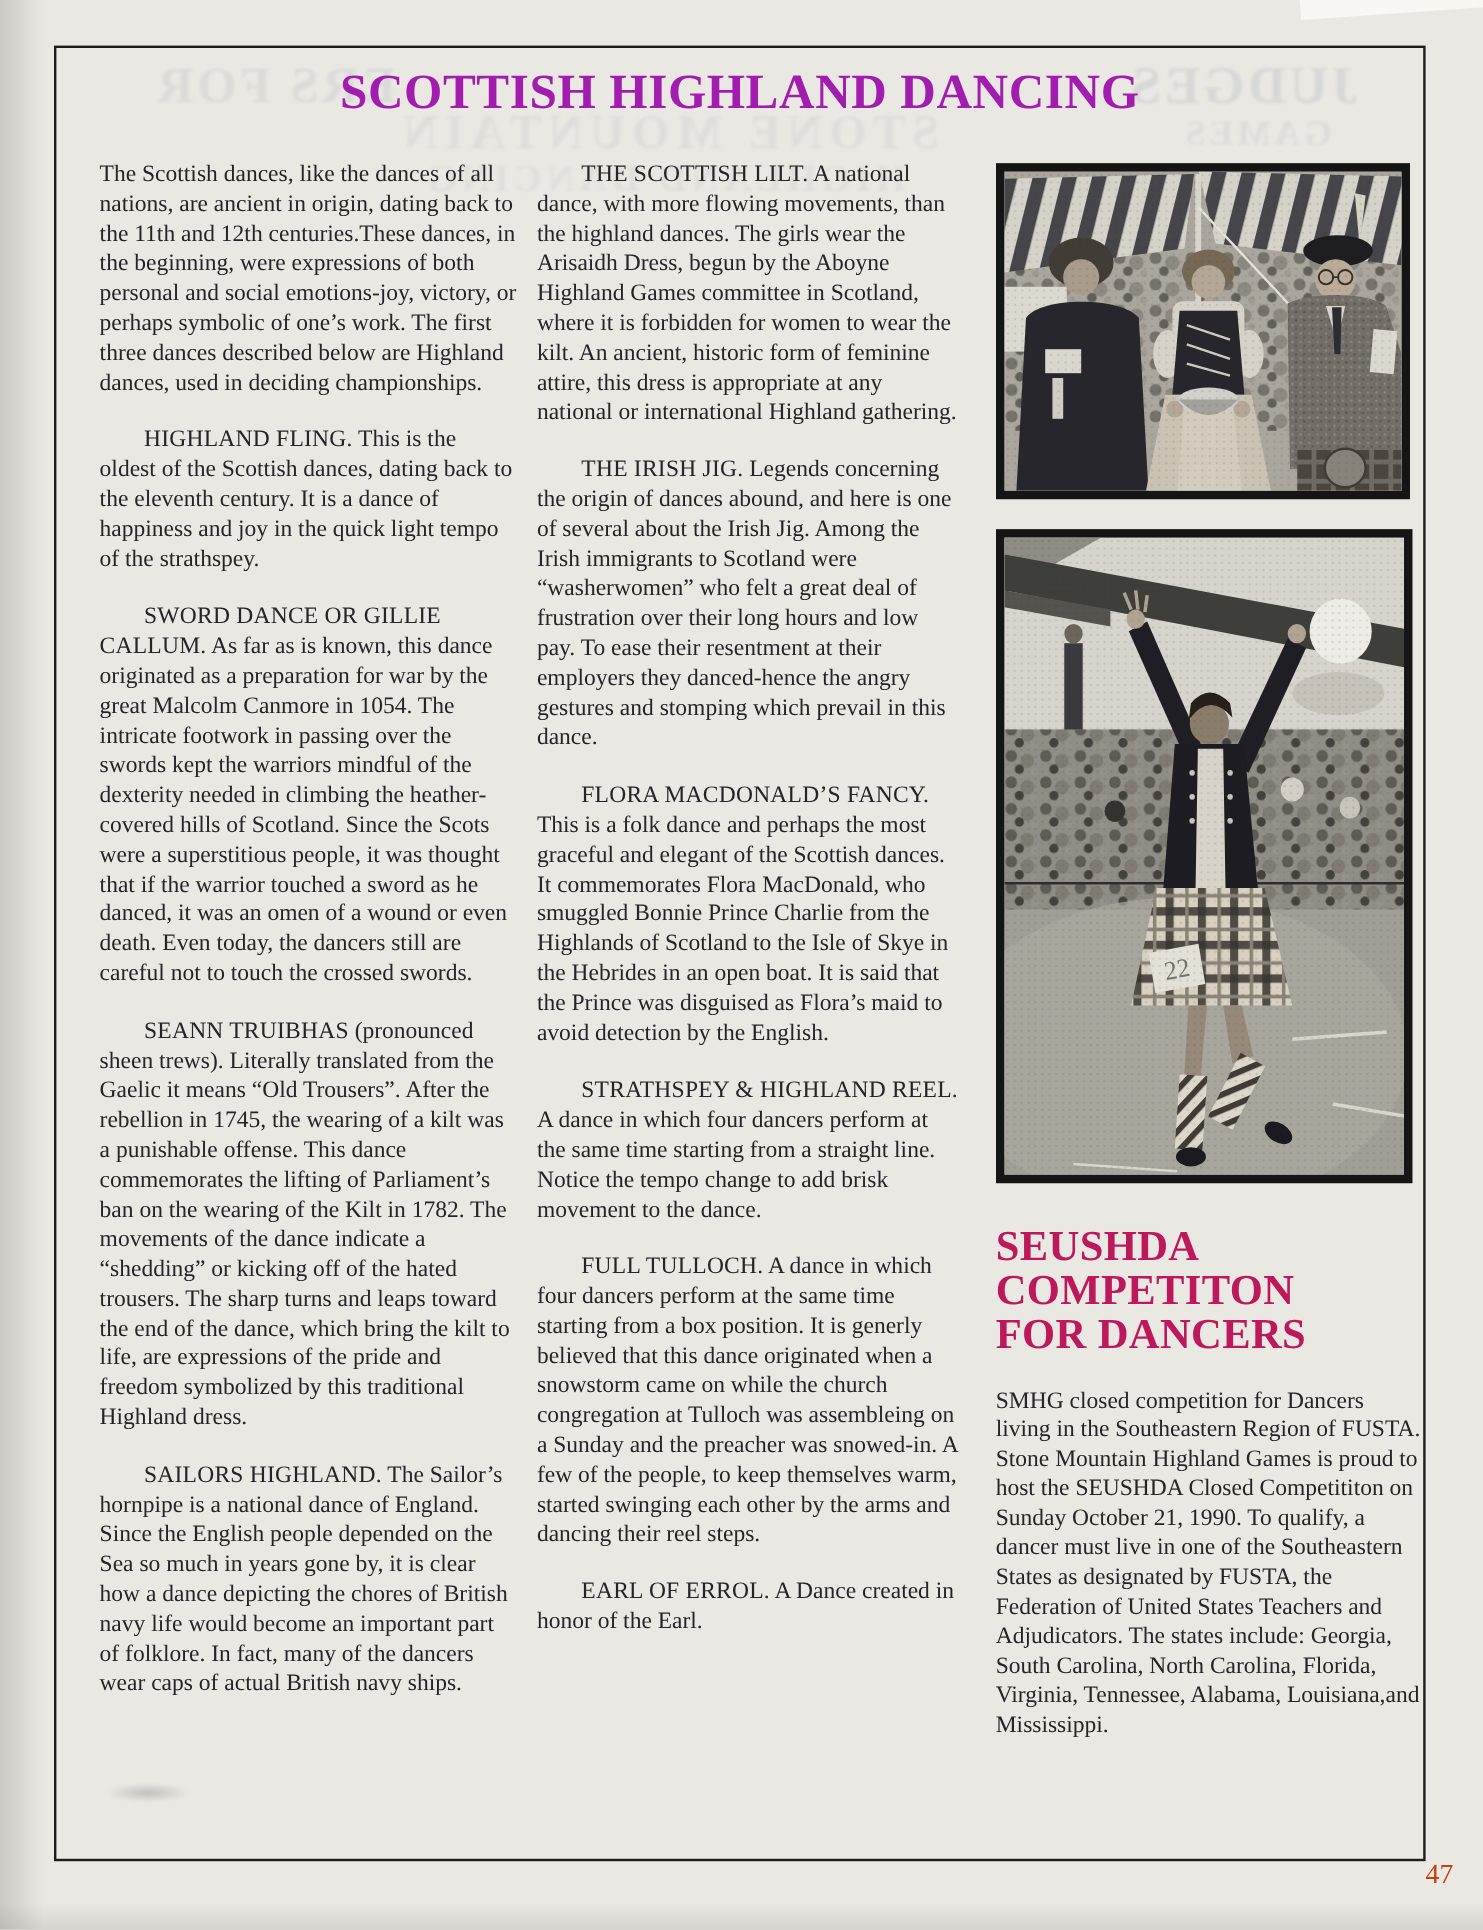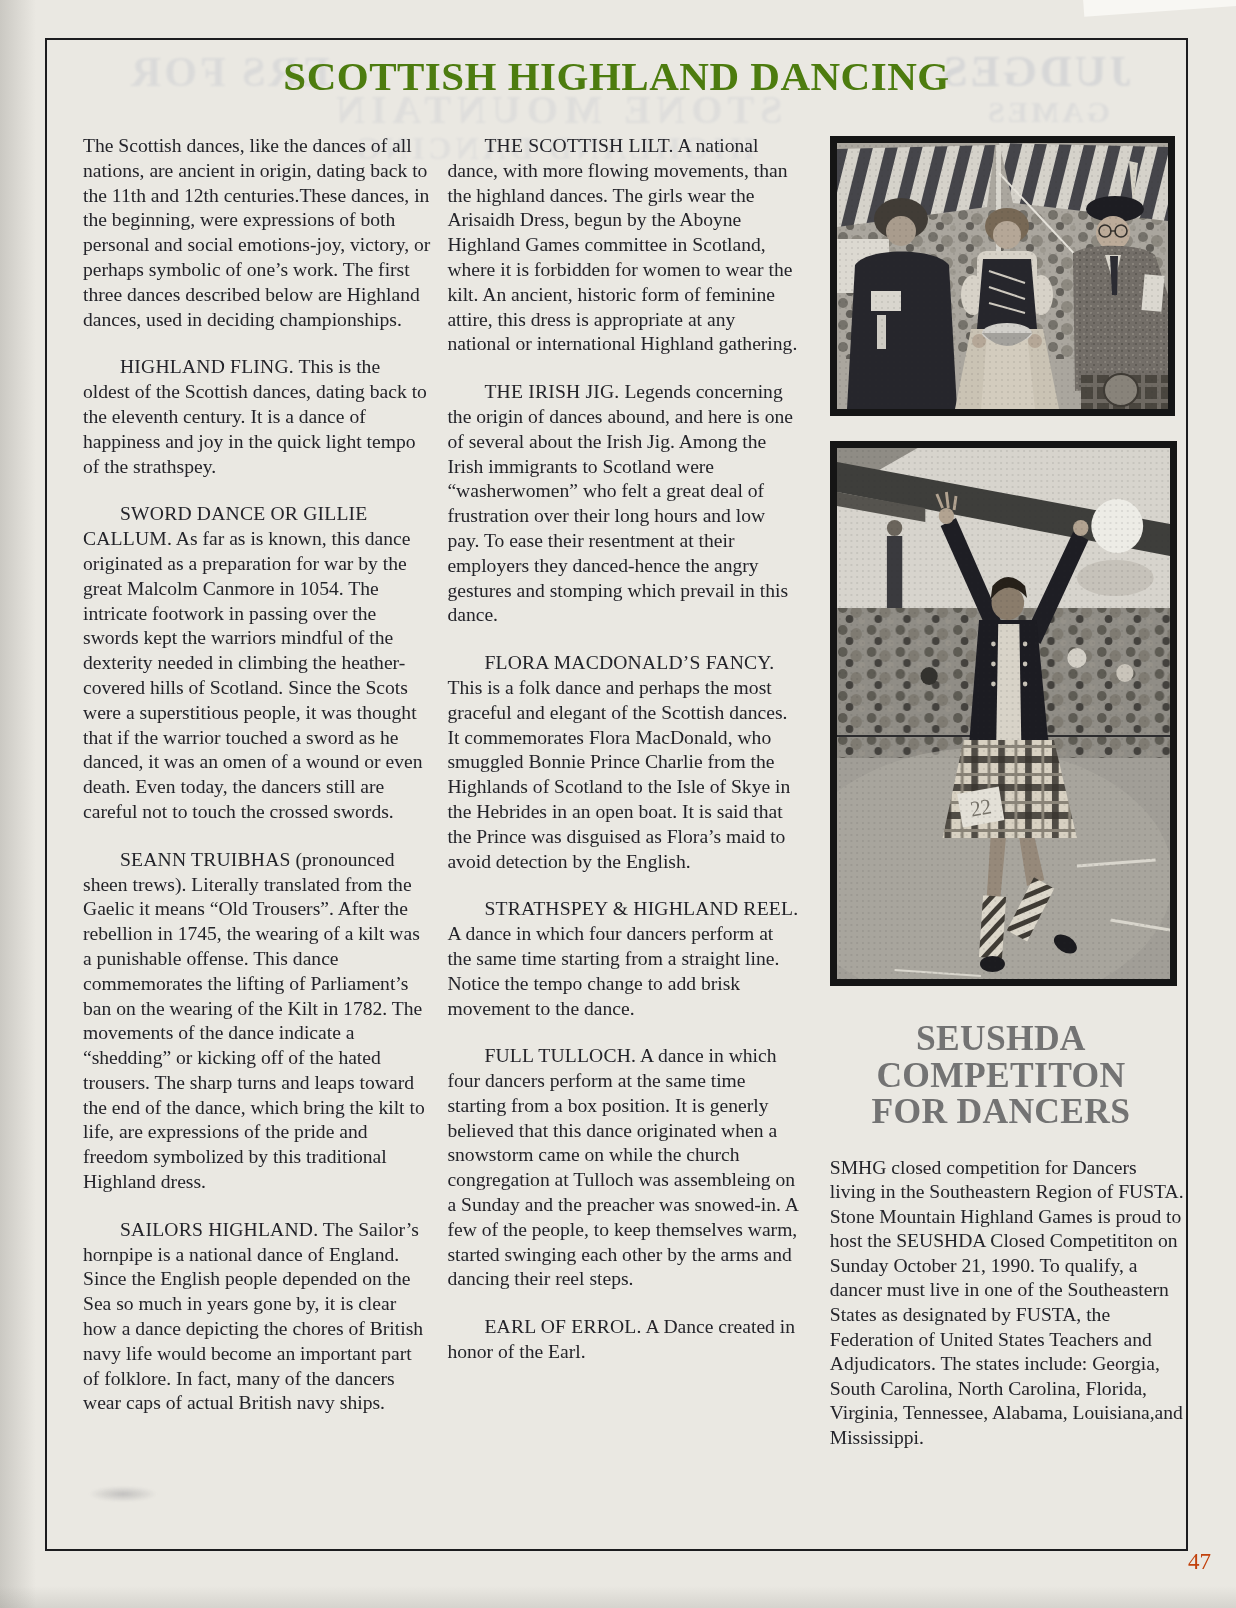--- a/index.html
+++ b/index.html
@@ -20,37 +20,37 @@
          filter:blur(1.2px);letter-spacing:3px;white-space:nowrap;}
   .g0{left:128px;top:48px;font-size:42px;opacity:.10;}
   .g1{left:940px;top:46px;font-size:44px;opacity:.13;}
   .g2{left:985px;top:95px;font-size:30px;opacity:.09;}
   .g3{left:330px;top:86px;font-size:40px;opacity:.08;letter-spacing:6px;}
   .g4{left:352px;top:130px;font-size:32px;opacity:.07;letter-spacing:4px;}
   
   .frame{position:absolute;left:45px;top:38px;width:1143px;height:1513px;
          border:2.5px solid #1c1c1f;box-sizing:border-box;padding:4px 0 0 36px;z-index:2;overflow:hidden;}
   h1.title{margin:8px 36px 0 0;text-align:center;font-size:41px;font-weight:bold;
-           letter-spacing:.5px;color:#4d7c0f;}
+           letter-spacing:.5px;color:#a21caf;}
   .cols{display:flex;margin-top:34px;}
   .col{font-size:19.6px;line-height:24.8px;text-align:left;}
   #col1{width:356px;margin-right:16px;font-family:Liberation Serif, serif;}
   #col2{width:360px;margin-right:30px;}
   .col3{width:364px;}
   .col p{margin:0 0 23px 0;}
   .col p.indent{text-indent:37px;}
   .lead{letter-spacing:.2px;}
   
   figure{margin:0;}
   .photo{display:block;border:7px solid #151515;background:#aaa69e;box-sizing:content-box;}
   .photo1{width:331px;height:266px;margin-top:2px;}
   .photo2{width:333px;height:531px;margin-top:25px;}
   .photo svg{display:block;width:100%;height:100%;}
-  h2.seushda{margin:34px 14px 0 0;font-size:35.5px;line-height:36.5px;text-align:center;
-             font-weight:bold;color:#737373;letter-spacing:.3px;}
+  h2.seushda{margin:34px 14px 0 0;font-size:35.5px;line-height:36.5px;
+             font-weight:bold;color:#be185d;letter-spacing:.3px;}
   .hline{display:block;}
   .col3 p.body{margin:26px 2px 0 0;font-size:19.6px;line-height:24.6px;}
   .pagenum{position:absolute;left:1188px;top:1549px;font-size:23px;color:#c2410c;z-index:3;}
 </style>
 </head>
 <body>
 
 <div class="sheet">
   <div id="ghosts">
       <div class="ghost g0">ERS FOR</div>

